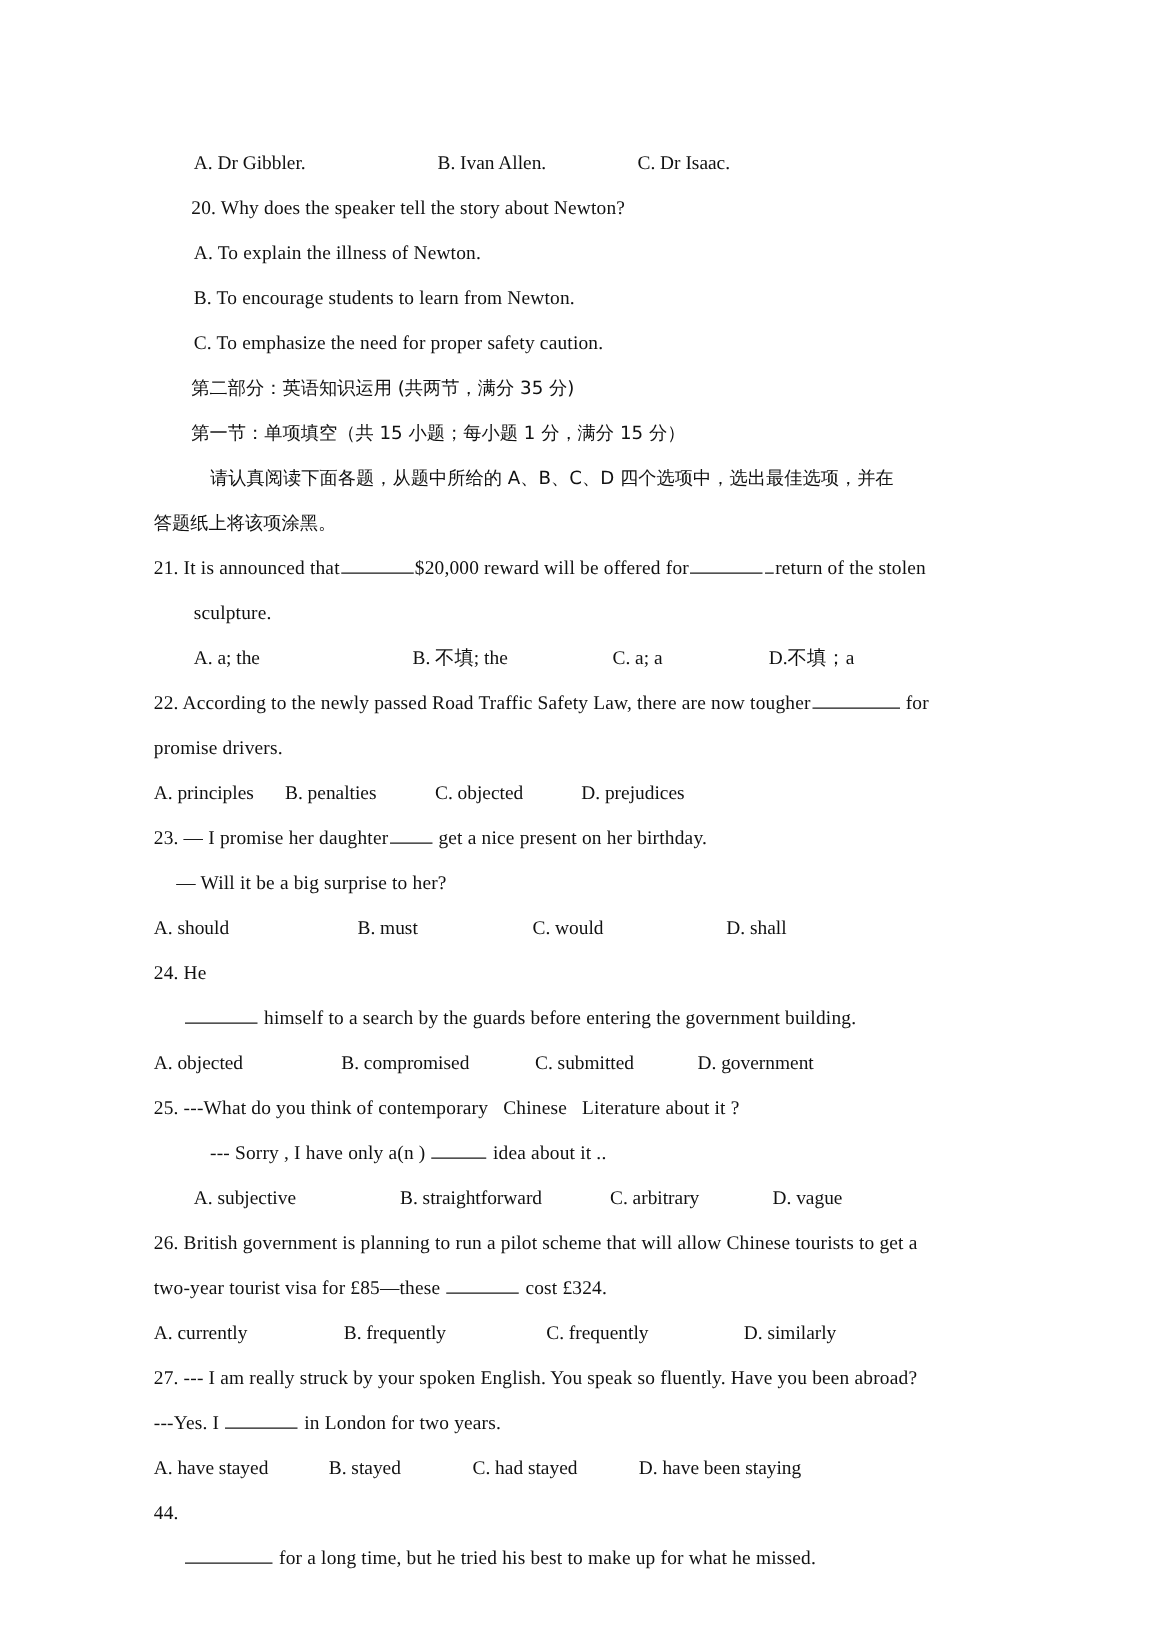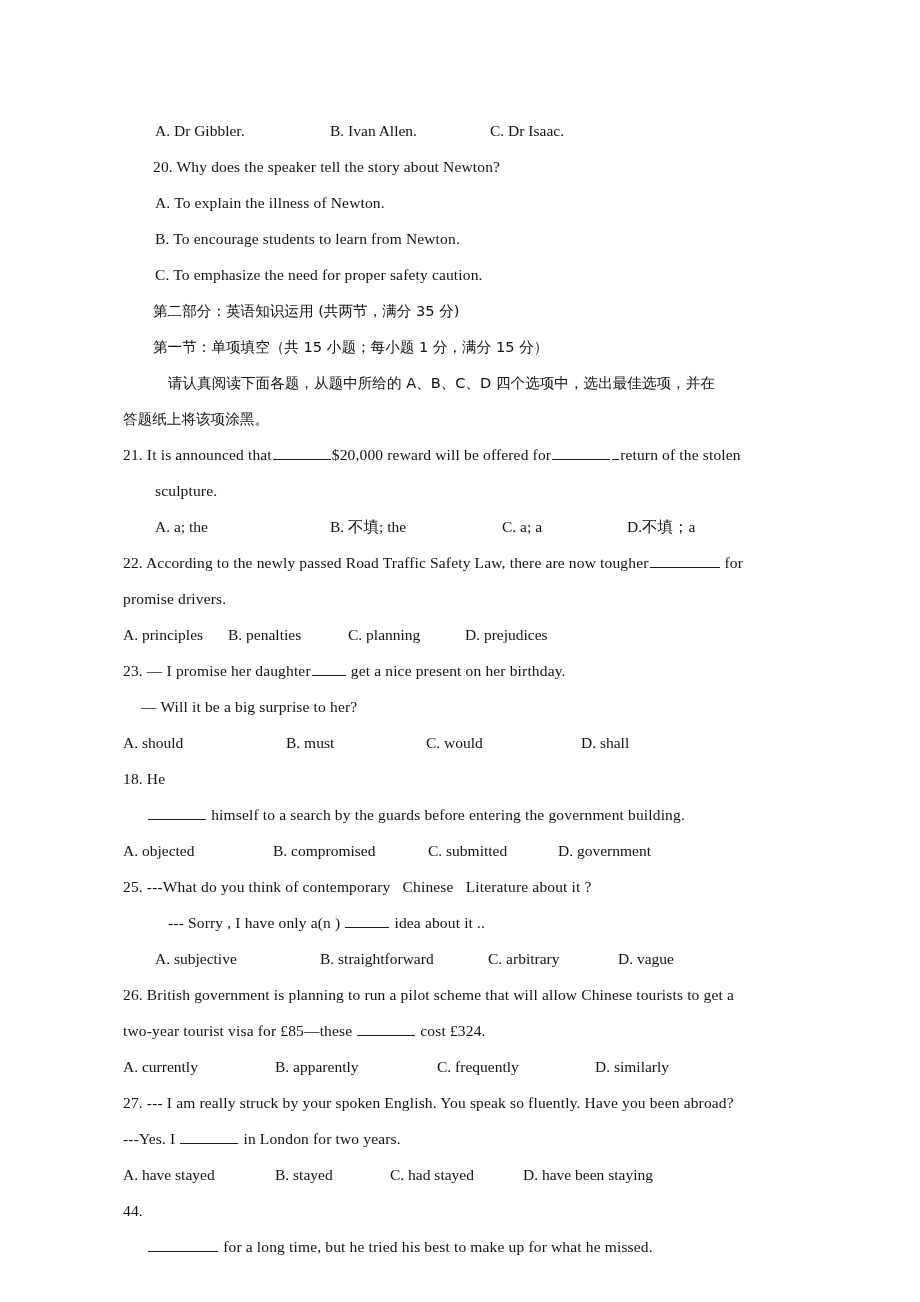--- a/index.html
+++ b/index.html
@@ -71,21 +71,21 @@
   .b-xl { width: 70px; }
   .b-tiny { width: 7px; }
 </style>
 </head>
 <body>
 
 <div class="page">
   <div class="body-col">
 
     <div class="opts">
-      <span class="opt" style="width:175px;padding-left:17px;">A. Dr Gibbler.</span><span class="opt" style="width:160px;">B. Ivan Allen.</span><span class="opt">C. Dr Isaac.</span>
+      <span class="opt" style="width:175px;padding-left:17px;">A. Dr Gibbler.</span><span class="opt" style="width:160px;margin-left:20px;">B. Ivan Allen.</span><span class="opt">C. Dr Isaac.</span>
     </div>
 
     <div class="ln i2">20. Why does the speaker tell the story about Newton?</div>
     <div class="ln i3">A. To explain the illness of Newton.</div>
     <div class="ln i3">B. To encourage students to learn from Newton.</div>
     <div class="ln i3">C. To emphasize the need for proper safety caution.</div>
 
     <div class="cjk-line i2">
       <span class="han">第二部分：英语知识运用 (共两节，满分 35 分)</span>
     </div>
@@ -95,56 +95,56 @@
     <div class="cjk-line i4">
       <span class="han">请认真阅读下面各题，从题中所给的 A、B、C、D 四个选项中，选出最佳选项，并在</span>
     </div>
     <div class="cjk-line i-neg">
       <span class="han">答题纸上将该项涂黑。</span>
     </div>
 
     <div class="ln i-neg"><span>21. It is announced that</span><span class="blank b-lg"></span><span>$20,000 reward will be offered for</span><span class="blank b-lg"></span><span class="blank b-tiny"></span><span>return of the stolen</span></div>
     <div class="ln i3">sculpture.</div>
     <div class="opts">
-      <span class="opt" style="width:175px;padding-left:17px;">A. a; the</span><span class="opt" style="width:160px;">B. 不填; the</span><span class="opt" style="width:125px;margin-left:12px;">C. a; a</span><span class="opt">D.不填；a</span>
+      <span class="opt" style="width:175px;padding-left:17px;">A. a; the</span><span class="opt" style="width:160px;">B. 不填; the</span><span class="opt" style="width:125px;">C. a; a</span><span class="opt">D.不填；a</span>
     </div>
 
     <div class="ln i-neg"><span>22. According to the newly passed Road Traffic Safety Law, there are now tougher</span><span class="blank b-xl"></span> <span>for</span></div>
     <div class="ln i-neg">promise drivers.</div>
     <div class="opts i-neg">
-      <span class="opt" style="width:105px;">A. principles</span><span class="opt" style="width:120px;">B. penalties</span><span class="opt" style="width:117px;">C. planning</span><span class="opt">D. prejudices</span>
+      <span class="opt" style="width:105px;">A. principles</span><span class="opt" style="width:120px;">B. penalties</span><span class="opt" style="width:117px;">C. objected</span><span class="opt">D. prejudices</span>
     </div>
 
     <div class="ln i-neg"><span>23. — I promise her daughter</span><span class="blank b-sm"></span> <span>get a nice present on her birthday.</span></div>
     <div class="ln i1">— Will it be a big surprise to her?</div>
     <div class="opts i-neg">
       <span class="opt" style="width:163px;">A. should</span><span class="opt" style="width:140px;">B.  must</span><span class="opt" style="width:155px;">C. would</span><span class="opt">D. shall</span>
     </div>
 
-    <div class="ln i-neg"><span>18. He</span>
+    <div class="ln i-neg"><span>24. He</span>
       <span class="blank b-lg"></span> <span>himself to a search by the guards before entering the government building.</span></div>
     <div class="opts i-neg">
       <span class="opt" style="width:150px;">A. objected</span><span class="opt" style="width:155px;">B. compromised</span><span class="opt" style="width:130px;">C. submitted</span><span class="opt">D. government</span>
     </div>
 
     <div class="ln i-neg">25. ---What do you think of contemporary   Chinese   Literature about it ?</div>
     <div class="ln i4"><span>--- Sorry , I have only a(n )</span> <span class="blank b-md"></span> <span>idea about it ..</span></div>
     <div class="opts">
       <span class="opt" style="width:165px;padding-left:17px;">A. subjective</span><span class="opt" style="width:168px;">B. straightforward</span><span class="opt" style="width:130px;">C. arbitrary</span><span class="opt">D. vague</span>
     </div>
 
     <div class="ln i-neg">26. British government is planning to run a pilot scheme that will allow Chinese tourists to get a</div>
     <div class="ln i-neg"><span>two-year tourist visa for £85—these</span> <span class="blank b-lg"></span> <span>cost £324.</span></div>
     <div class="opts i-neg">
-      <span class="opt" style="width:152px;">A. currently</span><span class="opt" style="width:162px;">B. apparently</span><span class="opt" style="width:158px;">C. frequently</span><span class="opt">D. similarly</span>
+      <span class="opt" style="width:152px;">A. currently</span><span class="opt" style="width:162px;">B. frequently</span><span class="opt" style="width:158px;">C. frequently</span><span class="opt">D. similarly</span>
     </div>
 
     <div class="ln i-neg">27. --- I am really struck by your spoken English. You speak so fluently. Have you been abroad?</div>
     <div class="ln i-neg"><span>---Yes. I</span> <span class="blank b-lg"></span> <span>in London for two years.</span></div>
     <div class="opts i-neg">
-      <span class="opt" style="width:140px;">A. have stayed</span><span class="opt" style="width:115px;margin-left:12px;">B. stayed</span><span class="opt" style="width:133px;">C. had stayed</span><span class="opt">D. have been staying</span>
+      <span class="opt" style="width:140px;">A. have stayed</span><span class="opt" style="width:115px;">B. stayed</span><span class="opt" style="width:133px;">C. had stayed</span><span class="opt">D. have been staying</span>
     </div>
 
     <div class="ln i-neg"><span>44.</span>
       <span class="blank b-xl"></span> <span>for a long time, but he tried his best to make up for what he missed.</span></div>
 
   </div>
 </div>
 
 </body></html>

